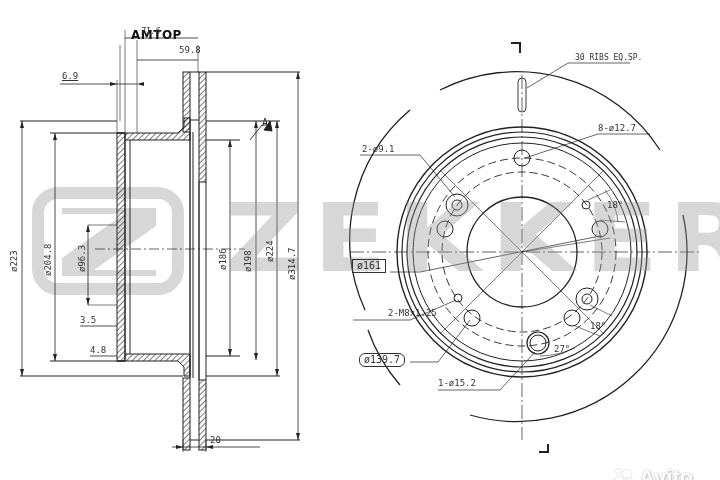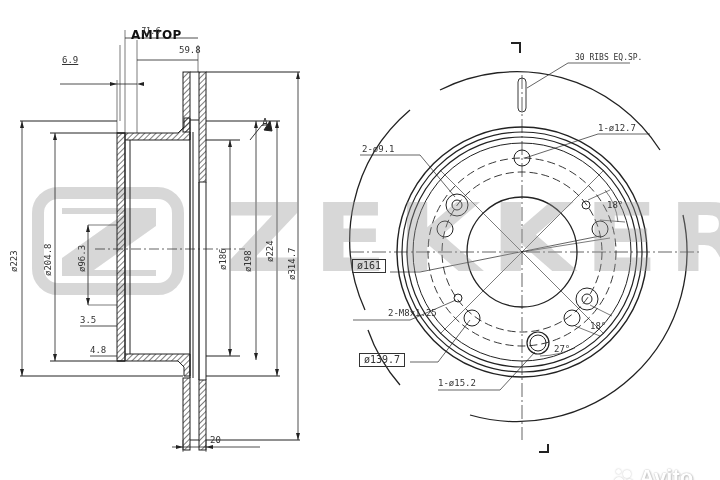--- a/index.html
+++ b/index.html
@@ -191,39 +191,39 @@
     <path d="M 540 356 A 90 90 0 0 0 575 348" stroke-width="0.6"></path>
   </g>
 </svg>
 
 <div class="wm">ZEKKERT</div>
 
 <div class="brand">AMTOP</div>
 
 <div class="lbl" style="left:141px;top:28px;font-size:8px;font-style:italic;">71.6</div>
 <div class="lbl" style="left:150px;top:46px;margin-left:29px;">59.8</div>
-<div class="lbl" style="left:62px;top:56px;text-decoration:underline;">6.9</div>
+<div class="lbl" style="left:62px;top:72px;text-decoration:underline;">6.9</div>
 <div class="vlbl" style="left:10px;top:272px;">ø223</div>
 <div class="vlbl" style="left:44px;top:276px;">ø204.8</div>
 <div class="vlbl" style="left:78px;top:272px;">ø96.3</div>
 <div class="lbl" style="left:80px;top:316px;">3.5</div>
 <div class="lbl" style="left:90px;top:346px;">4.8</div>
 <div class="vlbl" style="left:219px;top:270px;">ø186</div>
 <div class="vlbl" style="left:244px;top:272px;">ø198</div>
 <div class="vlbl" style="left:266px;top:262px;">ø224</div>
 <div class="vlbl" style="left:288px;top:280px;">ø314.7</div>
 <div class="lbl" style="left:210px;top:436px;">20</div>
 <div class="lbl" style="left:262px;top:118px;font-size:10px;">A</div>
 
 <div class="lbl" style="left:575px;top:54px;font-size:8px;">30 RIBS EQ.SP.</div>
-<div class="lbl" style="left:598px;top:124px;">1-ø12.7</div>
+<div class="lbl" style="left:598px;top:124px;">8-ø12.7</div>
 <div class="lbl" style="left:362px;top:145px;">2-ø9.1</div>
 <div class="boxlbl" style="left:352px;top:259px;">ø161</div>
 <div class="lbl" style="left:354px;top:309px;margin-left:34px;">2-M8x1.25</div>
-<div class="boxlbl" style="left:359px;top:353px;">ø139.7</div>
+<div class="boxlbl" style="left:359px;top:353px;border-radius:6px;">ø139.7</div>
 <div class="lbl" style="left:438px;top:379px;">1-ø15.2</div>
 <div class="lbl" style="left:607px;top:201px;">18°</div>
 <div class="lbl" style="left:590px;top:322px;">18°</div>
 <div class="lbl" style="left:554px;top:345px;">27°</div>
 
 <div class="avito">
   <span class="avito-dots">
     <span style="left:0;top:9px;width:10px;height:10px;"></span>
     <span style="left:9px;top:2px;width:8px;height:8px;"></span>
     <span style="left:12px;top:11px;width:7px;height:7px;"></span>

